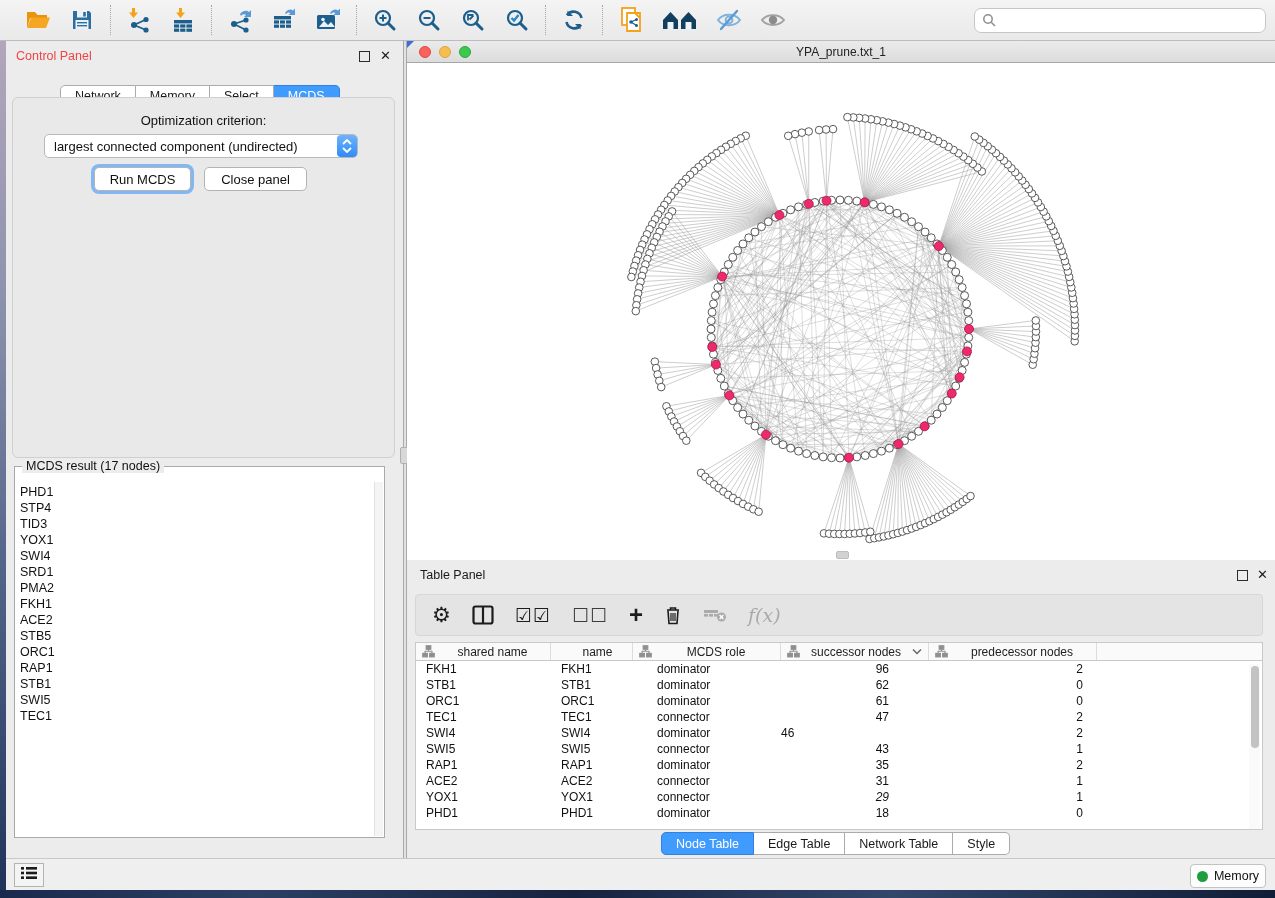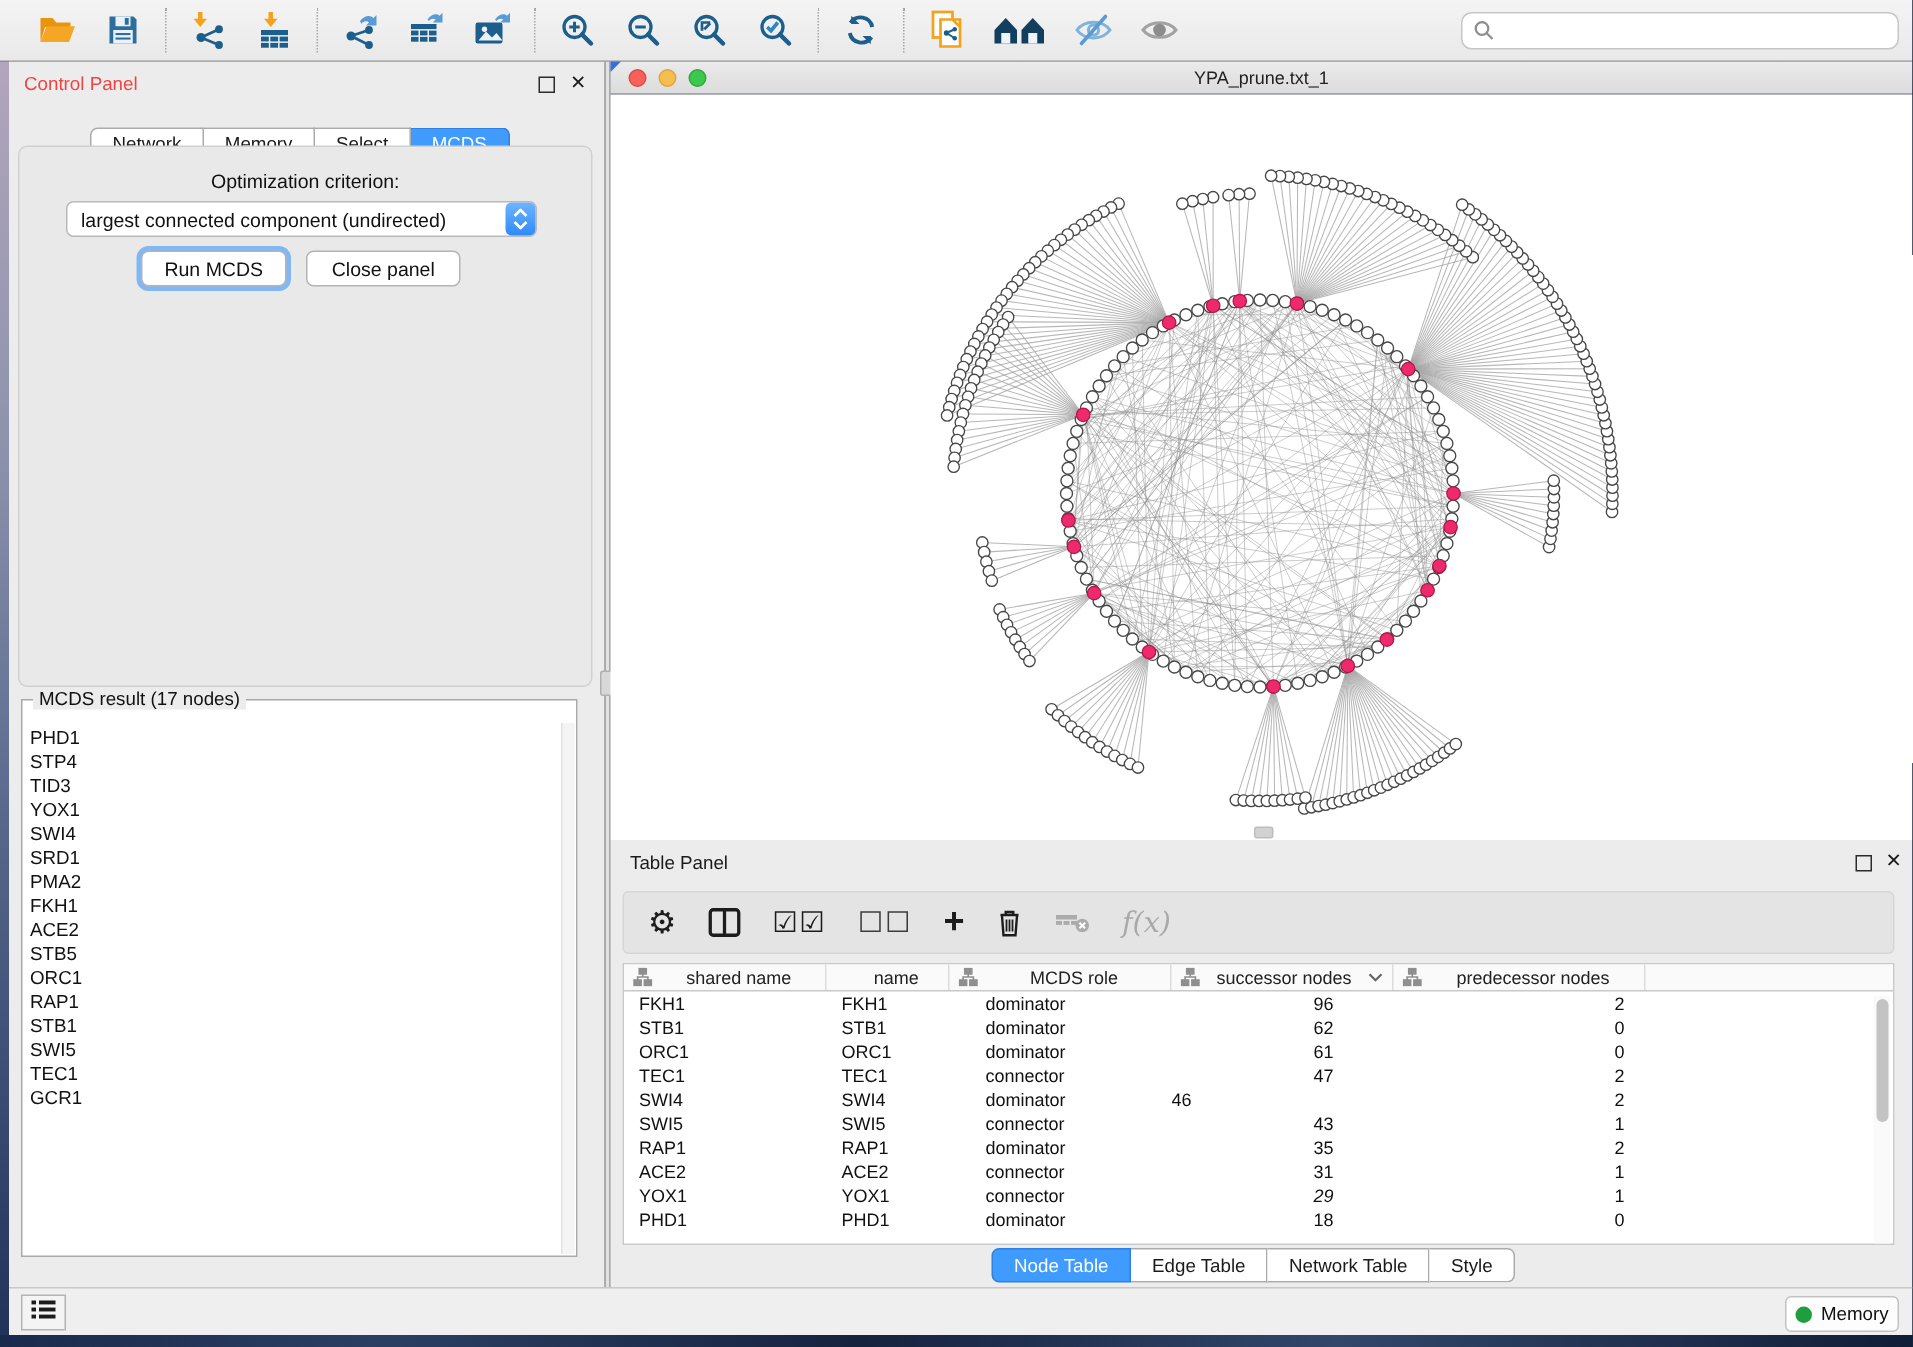--- a/index.html
+++ b/index.html
@@ -365,21 +365,20 @@
     <div class="mcds-item">SRD1</div>
     <div class="mcds-item">PMA2</div>
     <div class="mcds-item">FKH1</div>
     <div class="mcds-item">ACE2</div>
     <div class="mcds-item">STB5</div>
     <div class="mcds-item">ORC1</div>
     <div class="mcds-item">RAP1</div>
     <div class="mcds-item">STB1</div>
     <div class="mcds-item">SWI5</div>
     <div class="mcds-item">TEC1</div>
-    <div class="mcds-item">GCR1</div>
   </div>
 <div id="mcds-scroll" class="abs"></div>
 
 <div id="v-splitter" class="abs"></div>
 <div id="v-splitter-handle" class="abs"></div>
 
 <div id="net-titlebar" class="abs">
   <span id="tl-red" class="tl"></span>
   <span id="tl-yellow" class="tl"></span>
   <span id="tl-green" class="tl"></span>

